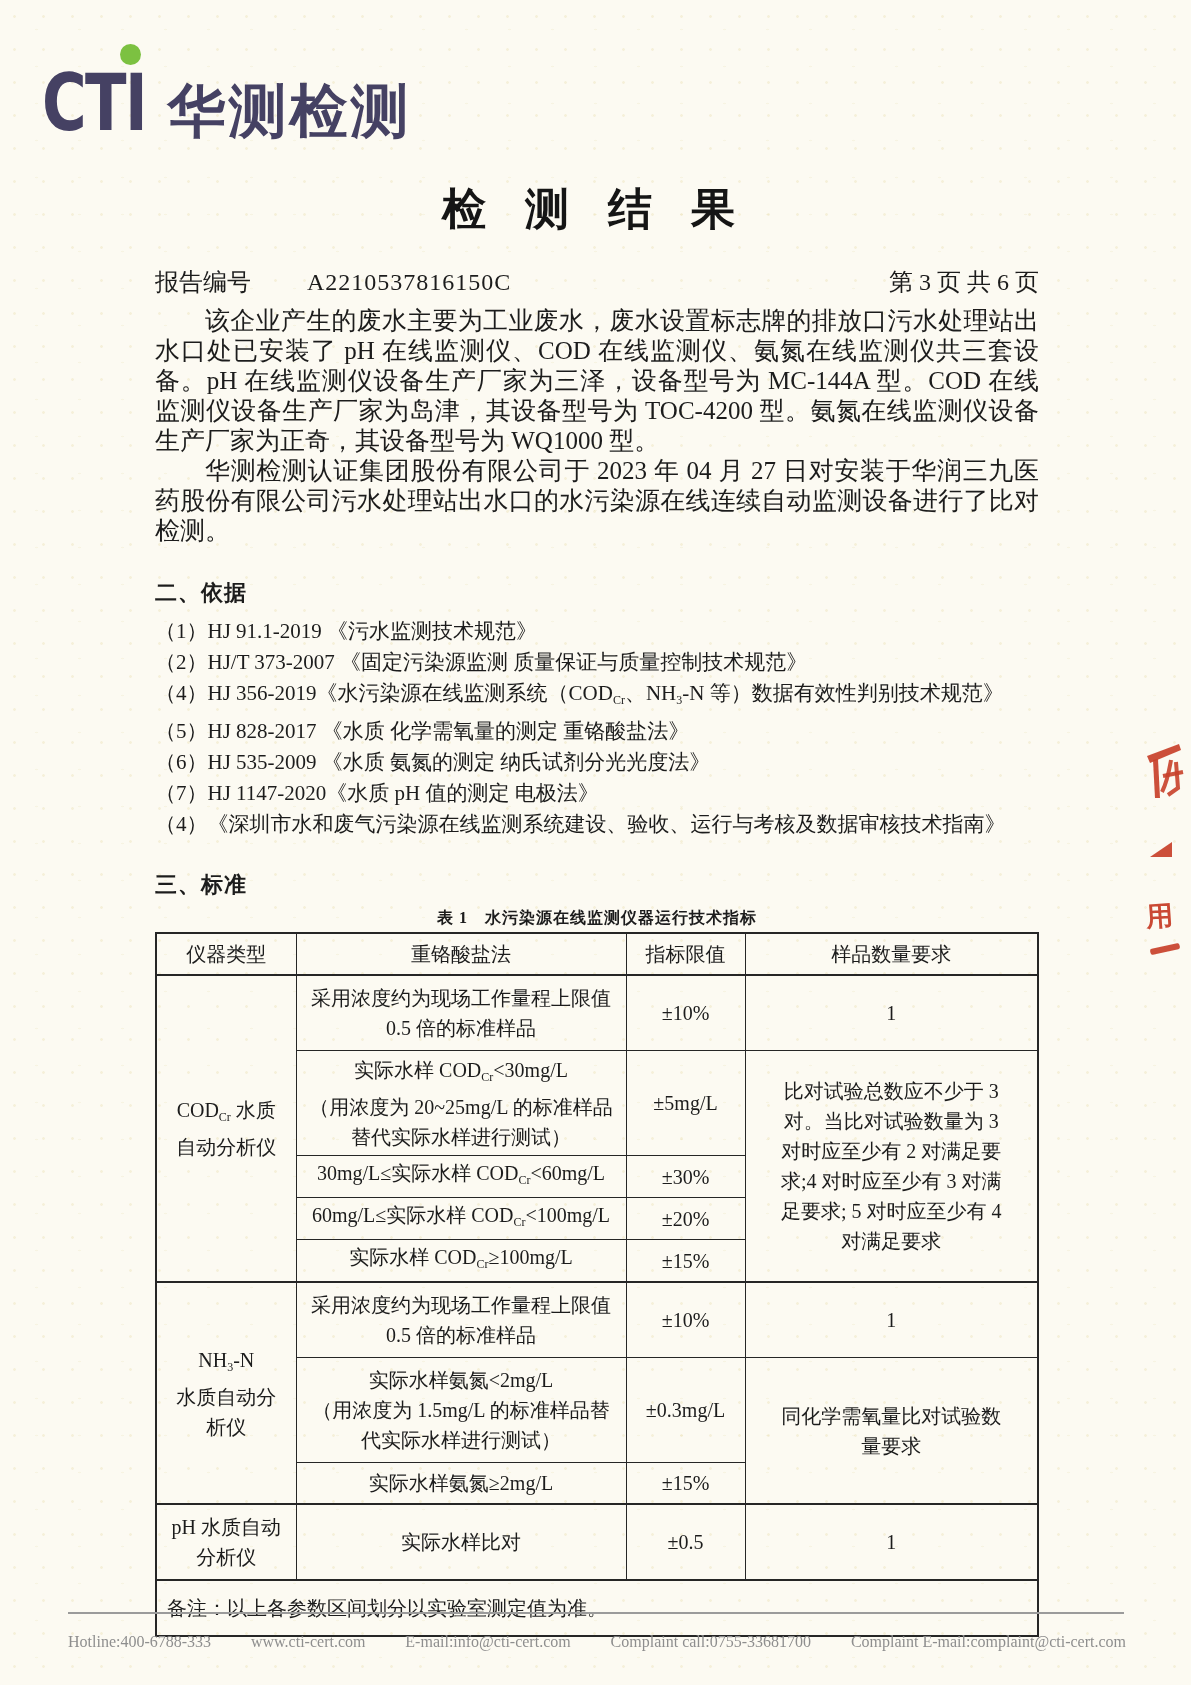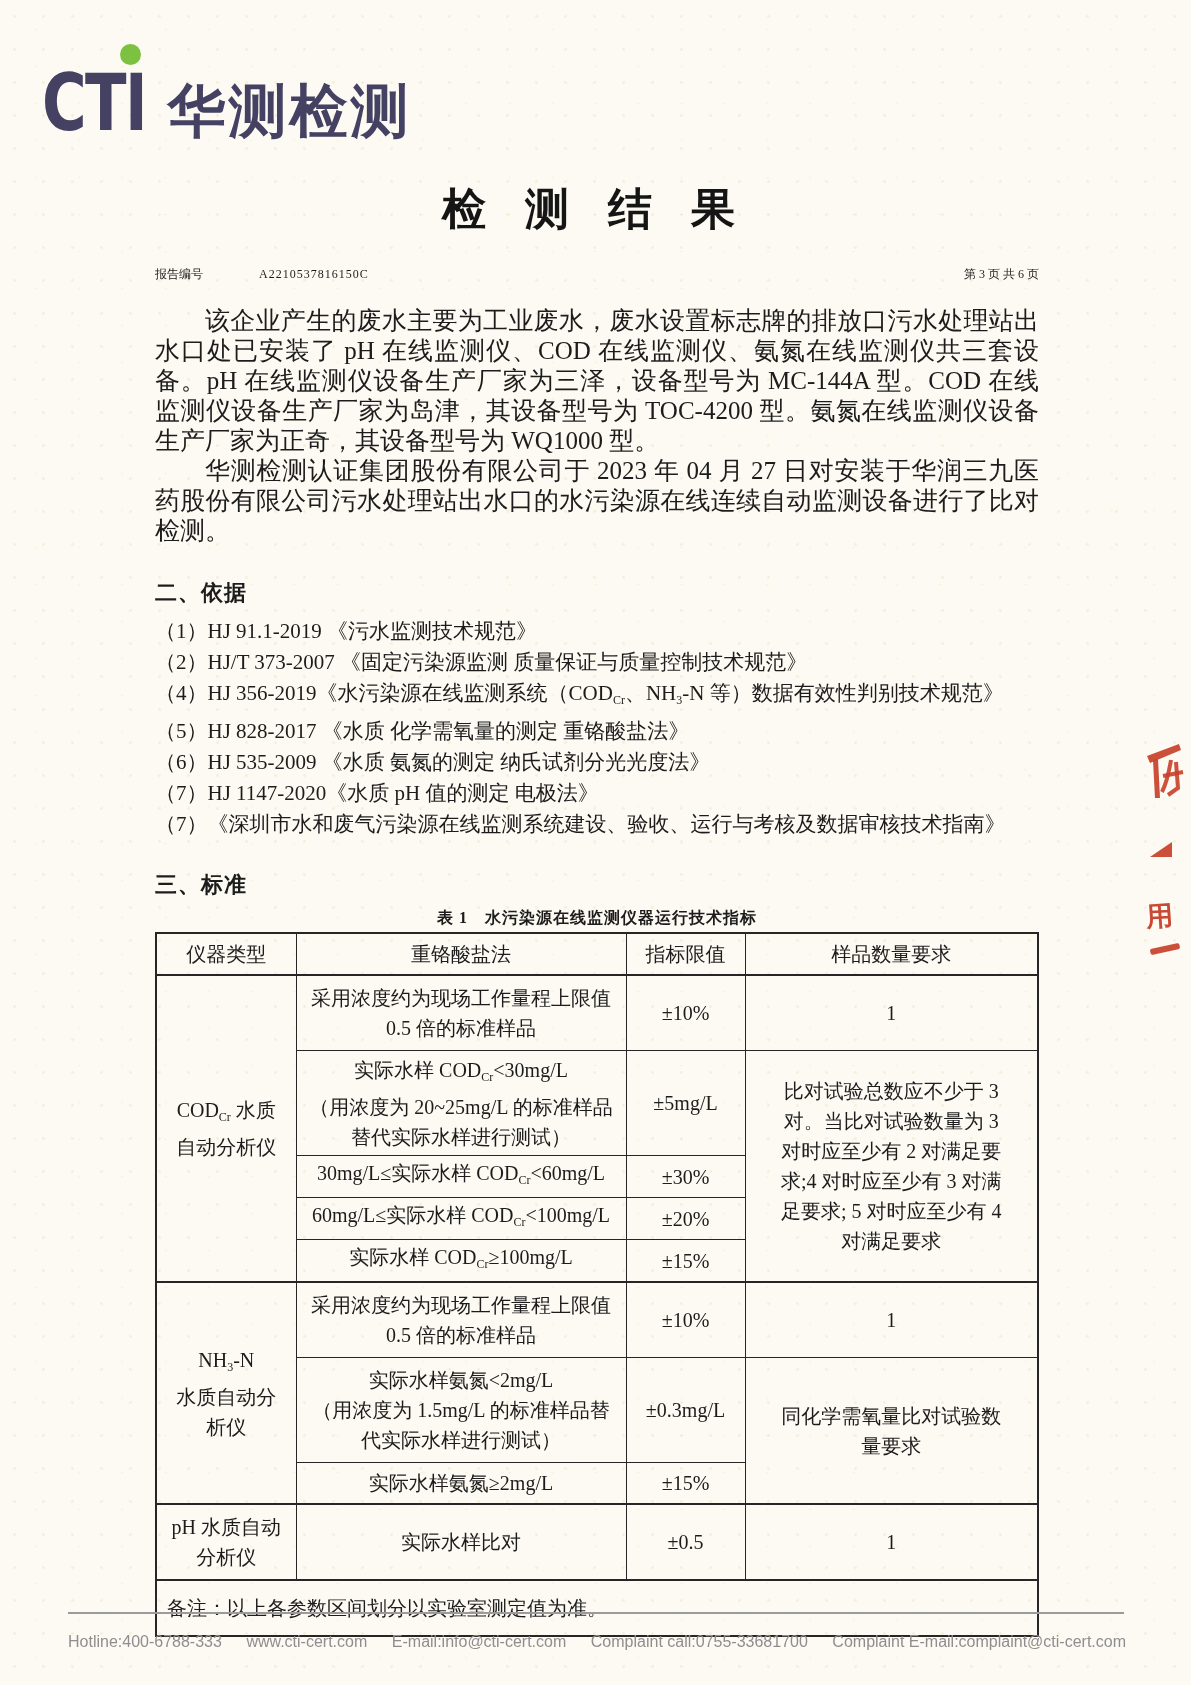--- a/index.html
+++ b/index.html
@@ -32,21 +32,21 @@
     margin-left:-8px;letter-spacing:3px;
   }
   
   .doc-title{
     position:absolute;top:180px;left:0;width:100%;
     text-align:center;font-size:44px;font-weight:600;letter-spacing:14px;
     color:#151515;margin:0;
   }
   .report-row{
     position:absolute;top:266px;left:155px;width:884px;
-    display:flex;align-items:baseline;font-size:12px;white-space:nowrap;
+    display:flex;align-items:baseline;font-size:24px;white-space:nowrap;
   }
   .report-number{margin-left:56px;letter-spacing:1px;}
   .page-info{margin-left:auto;}
   
   .content{position:absolute;top:306px;left:155px;width:884px;}
   .sec-heading{font-size:22px;font-weight:600;margin:0 0 8px 0;letter-spacing:1px;}
   .para{font-size:25px;line-height:30px;margin:0;text-indent:2em;text-align:justify;}
   .basis-heading{margin-top:32px;}
   .basis-list{list-style:none;margin:0;padding:0;font-size:21px;}
   .basis-list li{line-height:31px;white-space:nowrap;}
@@ -87,21 +87,21 @@
   }
   .stamp-bar{
     left:1150px;top:946px;width:30px;height:6px;background:#c8402a;
     transform:rotate(-12deg);border-radius:2px;opacity:0.92;
   }
   
   .footer-line{position:absolute;top:1612px;left:68px;width:1056px;height:2px;background:#9b9b9b;}
   .footer{
     position:absolute;top:1633px;left:68px;width:1058px;
     display:flex;justify-content:space-between;
-    font-family:Liberation Sans, sans-serif;
+    font-family:Liberation Serif, serif;
     font-size:16px;color:#8e8e8e;white-space:nowrap;
   }
 </style>
 </head>
 <body>
 
 <div class="page">
 
   <div class="logo">
     <span class="logo-cti">CTI</span>
@@ -123,21 +123,21 @@
     <p class="para">华测检测认证集团股份有限公司于 2023 年 04 月 27 日对安装于华润三九医药股份有限公司污水处理站出水口的水污染源在线连续自动监测设备进行了比对检测。</p>
 
     <h2 class="sec-heading basis-heading">二、依据</h2>
     <ol class="basis-list" id="basis-list">
         <li>（1）HJ 91.1-2019 《污水监测技术规范》</li>
         <li>（2）HJ/T 373-2007 《固定污染源监测 质量保证与质量控制技术规范》</li>
         <li>（4）HJ 356-2019《水污染源在线监测系统（COD<sub>Cr</sub>、NH<sub>3</sub>-N 等）数据有效性判别技术规范》</li>
         <li>（5）HJ 828-2017 《水质 化学需氧量的测定 重铬酸盐法》</li>
         <li>（6）HJ 535-2009 《水质 氨氮的测定 纳氏试剂分光光度法》</li>
         <li>（7）HJ 1147-2020《水质 pH 值的测定 电极法》</li>
-        <li>（7）《深圳市水和废气污染源在线监测系统建设、验收、运行与考核及数据审核技术指南》</li>
+        <li>（4）《深圳市水和废气污染源在线监测系统建设、验收、运行与考核及数据审核技术指南》</li>
       </ol>
 
     <h2 class="sec-heading standards-heading">三、标准</h2>
     <div class="table-title">表 1　水污染源在线监测仪器运行技术指标</div>
 
     <table class="spec" id="spec-table">
       <colgroup>
           <col class="c1">
           <col class="c2">
           <col class="c3">

